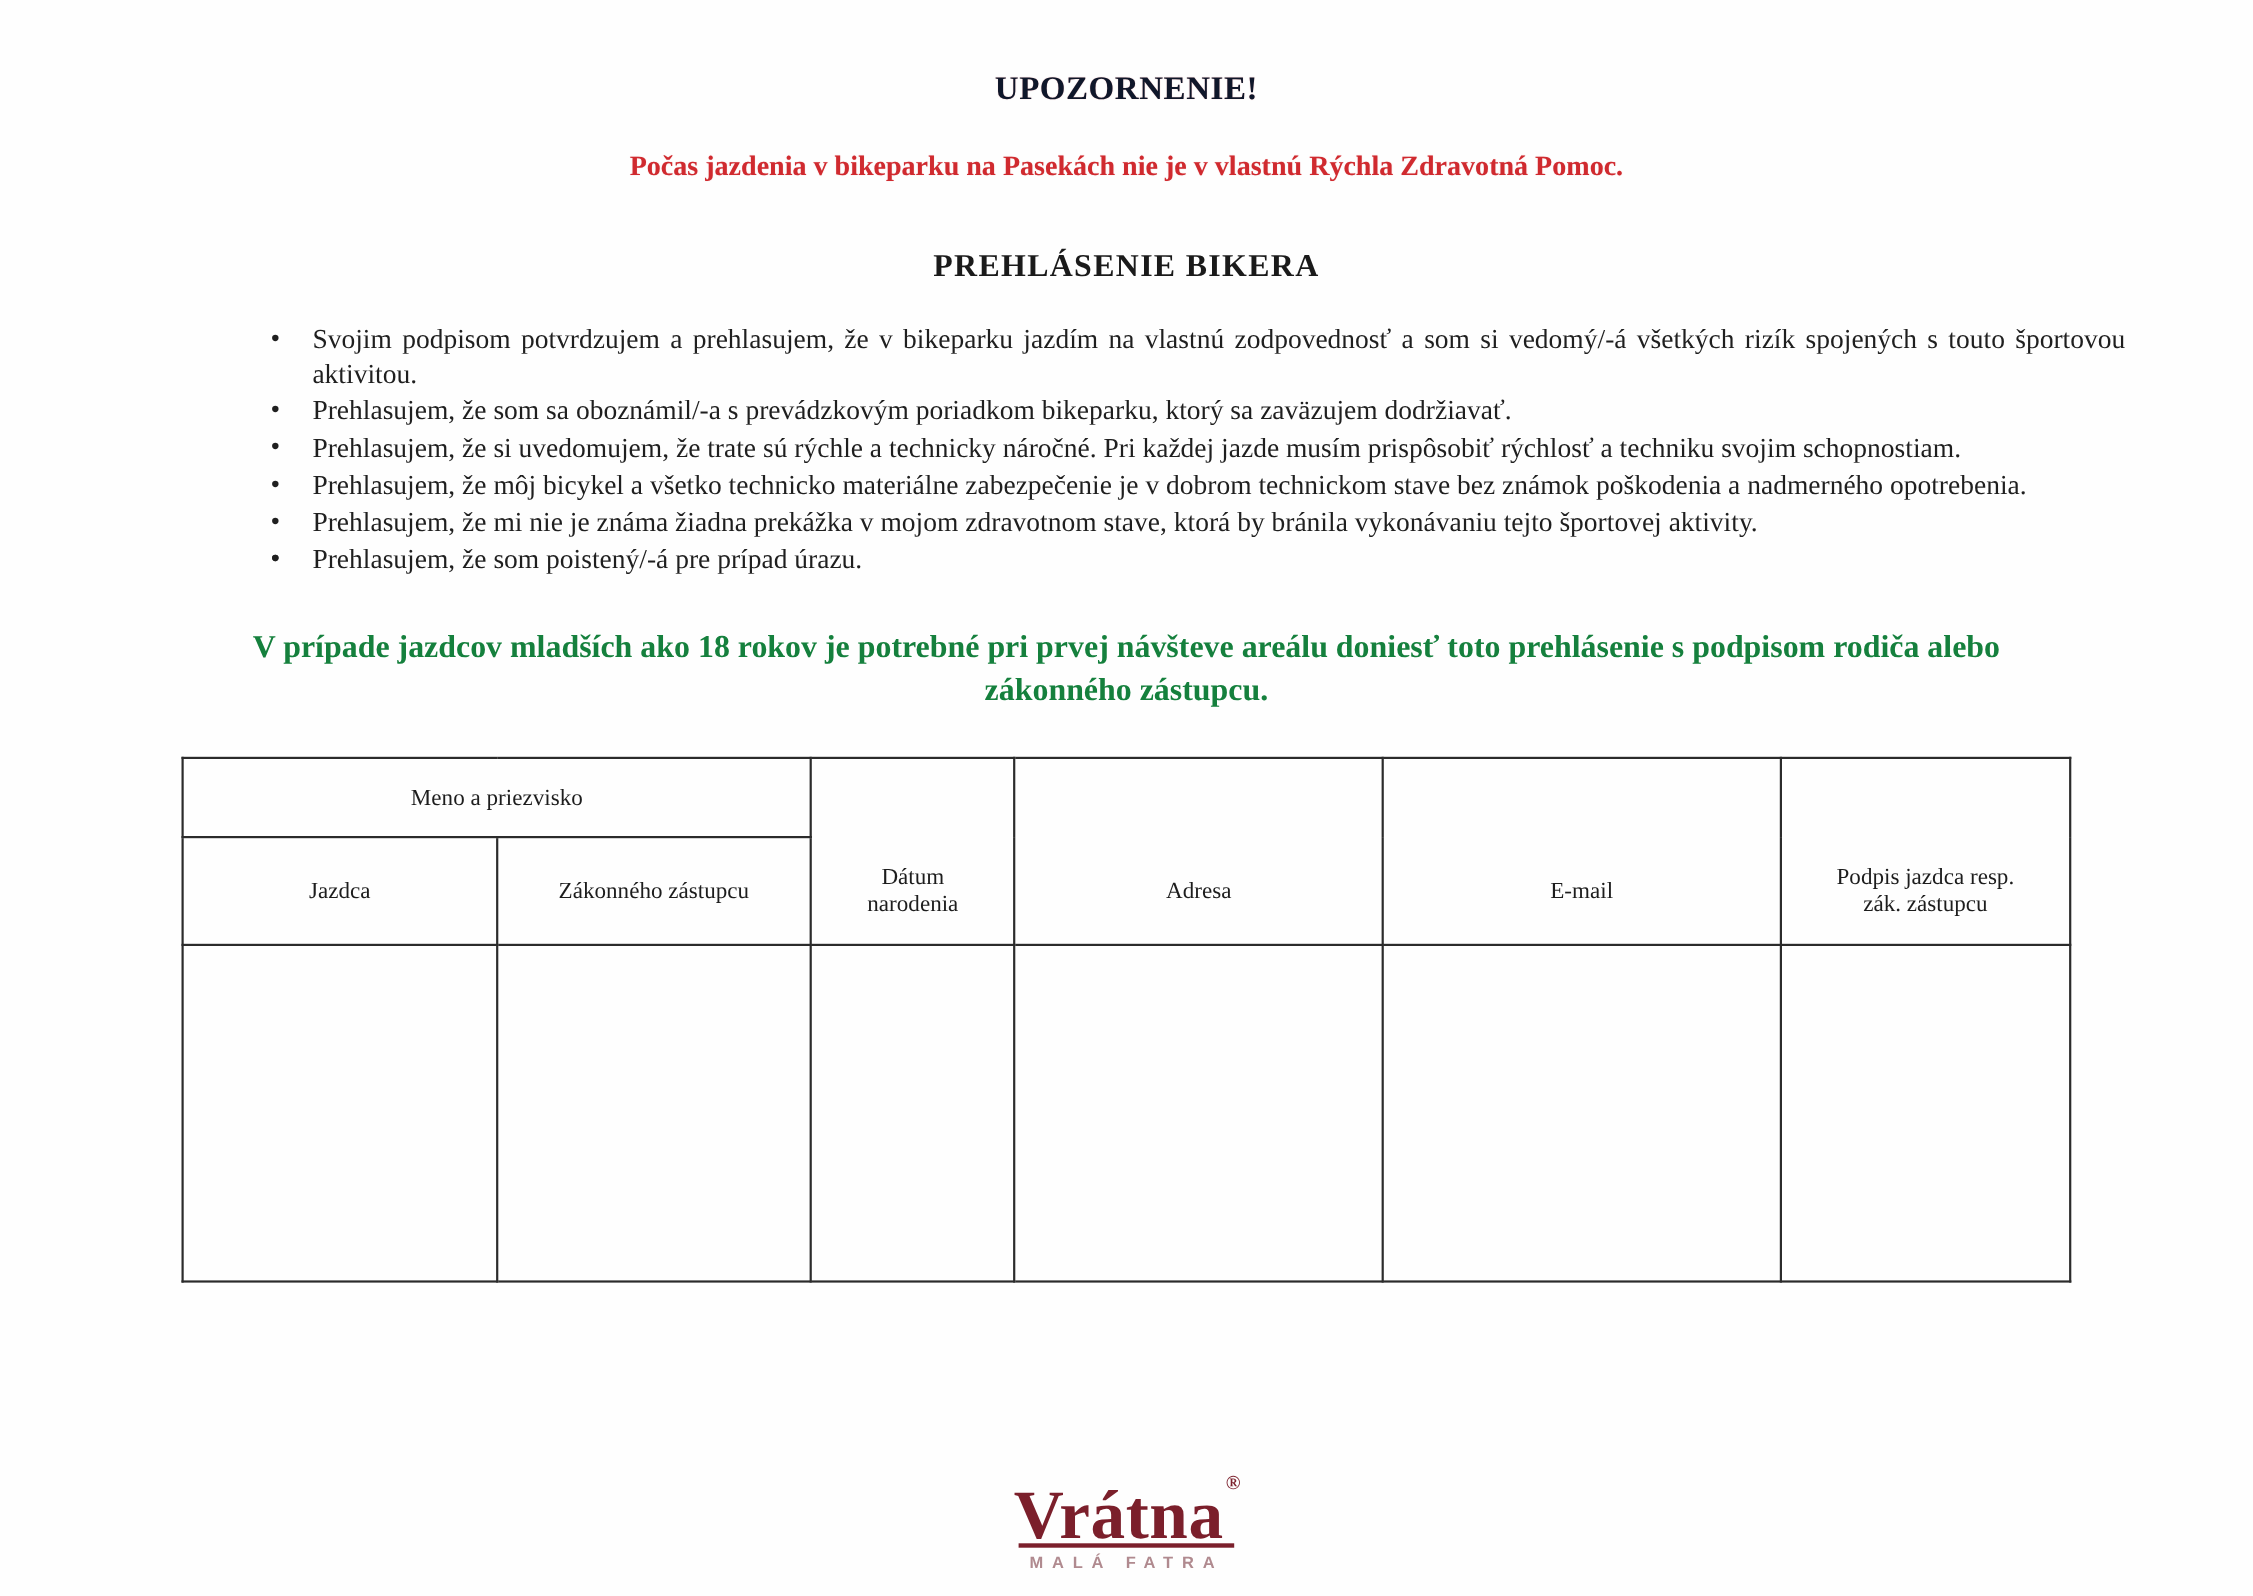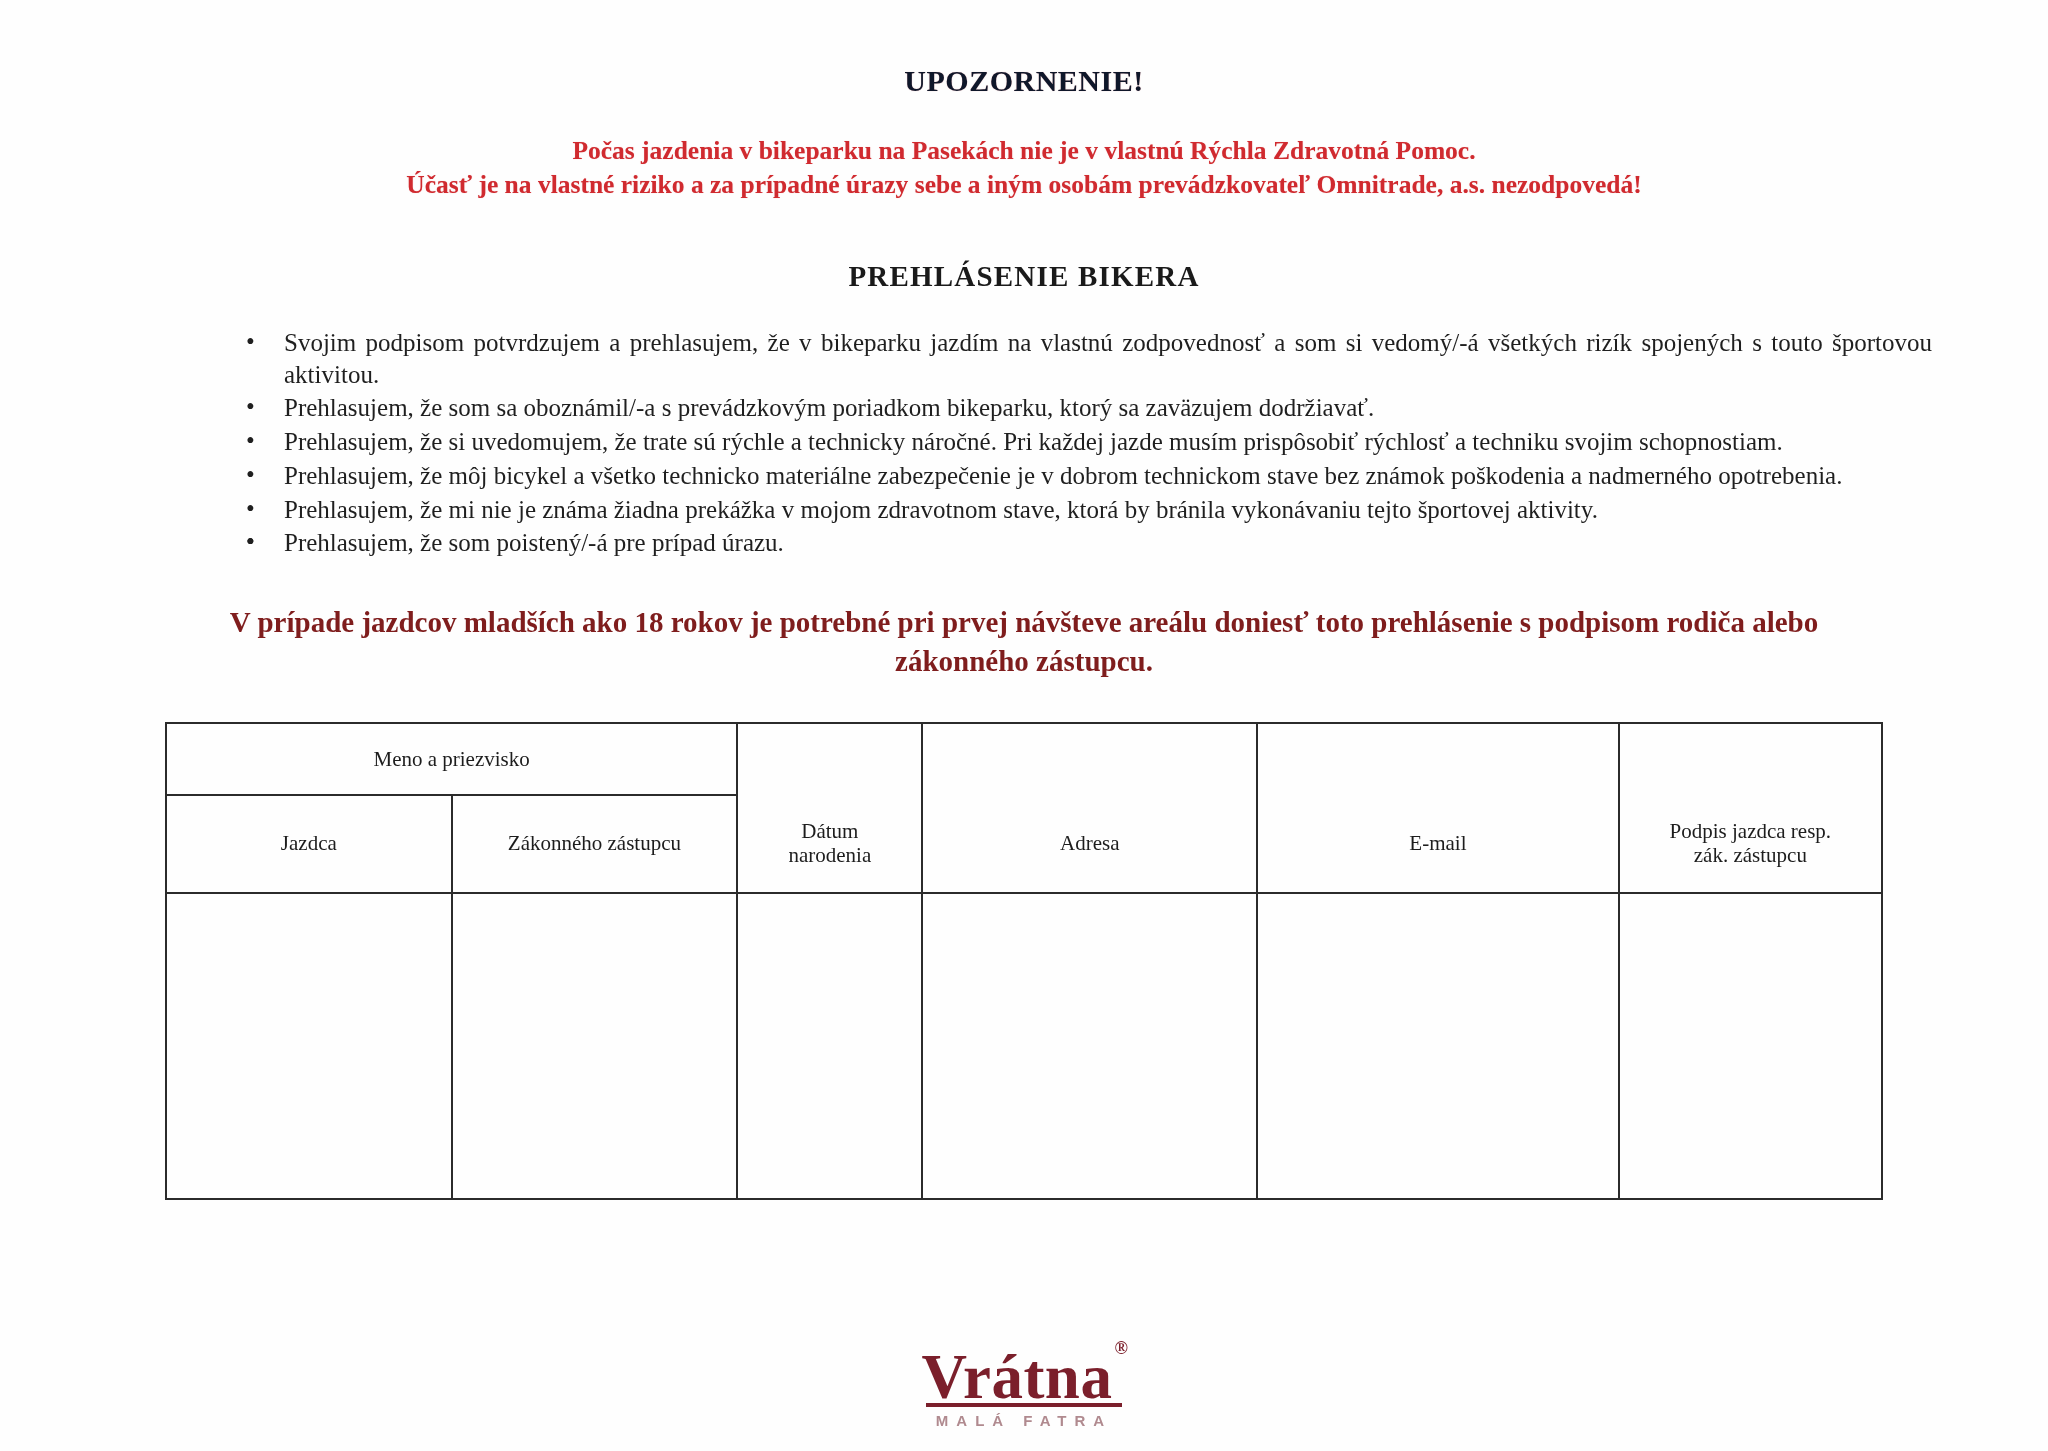--- a/index.html
+++ b/index.html
@@ -91,21 +91,21 @@
   }
 
   
   .minor-notice {
     margin: 44px auto 0 auto;
     width: 1680px;
     text-align: center;
     font-size: 29px;
     font-weight: bold;
     line-height: 1.33;
-    color: #7f1d1d;
+    color: #15803d;
   }
 
   
   .table-wrap {
     margin: 42px auto 0 auto;
     width: 1718px;
   }
   table.signup-table {
     border-collapse: collapse;
     width: 100%;
@@ -189,21 +189,20 @@
 </style>
 </head>
 <body>
 
 <div class="page">
 
   <div class="warning-block">
     <div class="warning-title">UPOZORNENIE!</div>
     <div class="warning-lines">
       <span class="warning-line">Počas jazdenia v bikeparku na Pasekách nie je v vlastnú Rýchla Zdravotná Pomoc.</span>
-      <span class="warning-line">Účasť  je na vlastné riziko a za prípadné úrazy sebe a iným osobám prevádzkovateľ Omnitrade, a.s. nezodpovedá!</span>
     </div>
   </div>
 
   <div class="doc-title">PREHLÁSENIE  BIKERA</div>
 
   <ul class="declaration-list">
     <li class="declaration-item">
       <span class="bullet">•</span>
       <span>Svojim podpisom potvrdzujem a prehlasujem, že v bikeparku jazdím na vlastnú zodpovednosť a som si vedomý/-á všetkých rizík spojených s touto športovou aktivitou.</span>
     </li>

